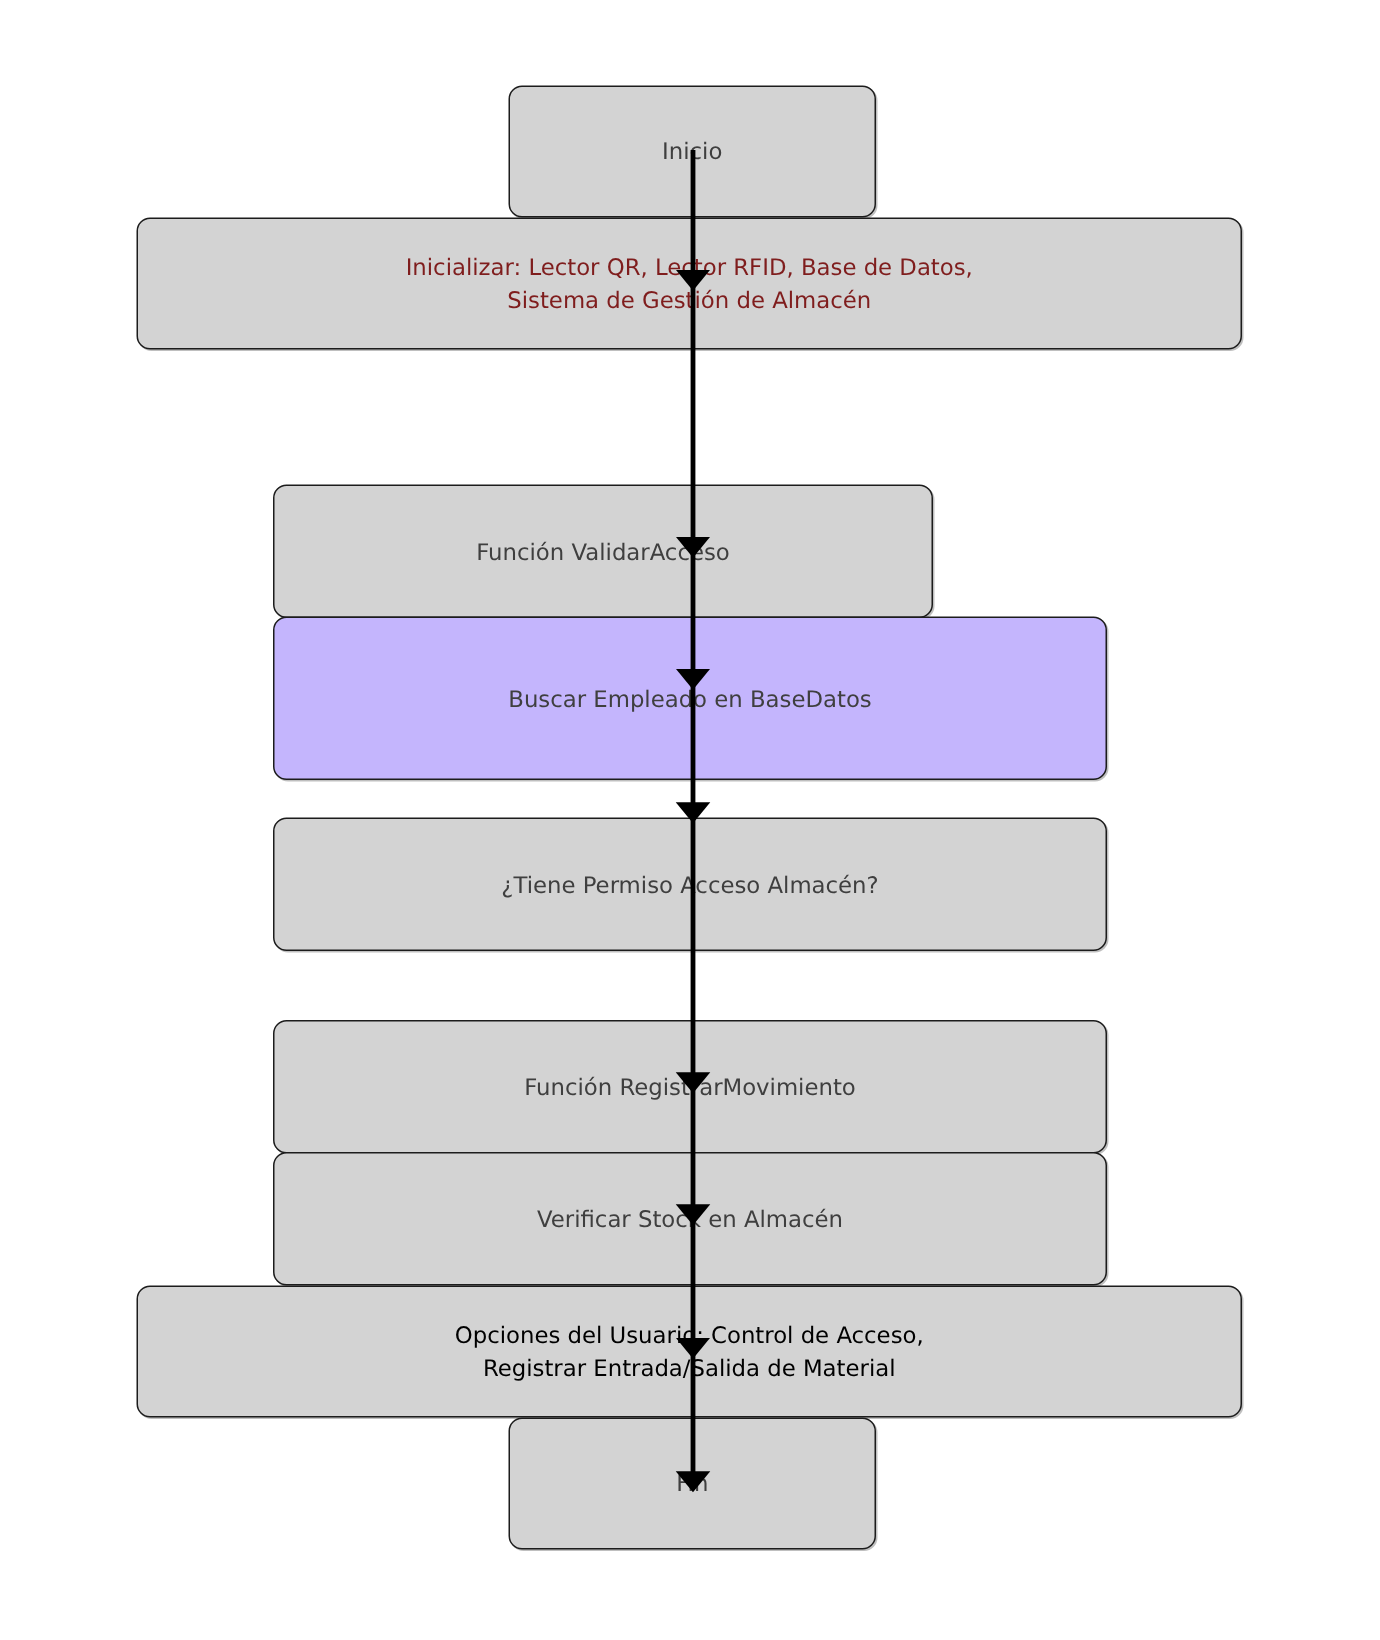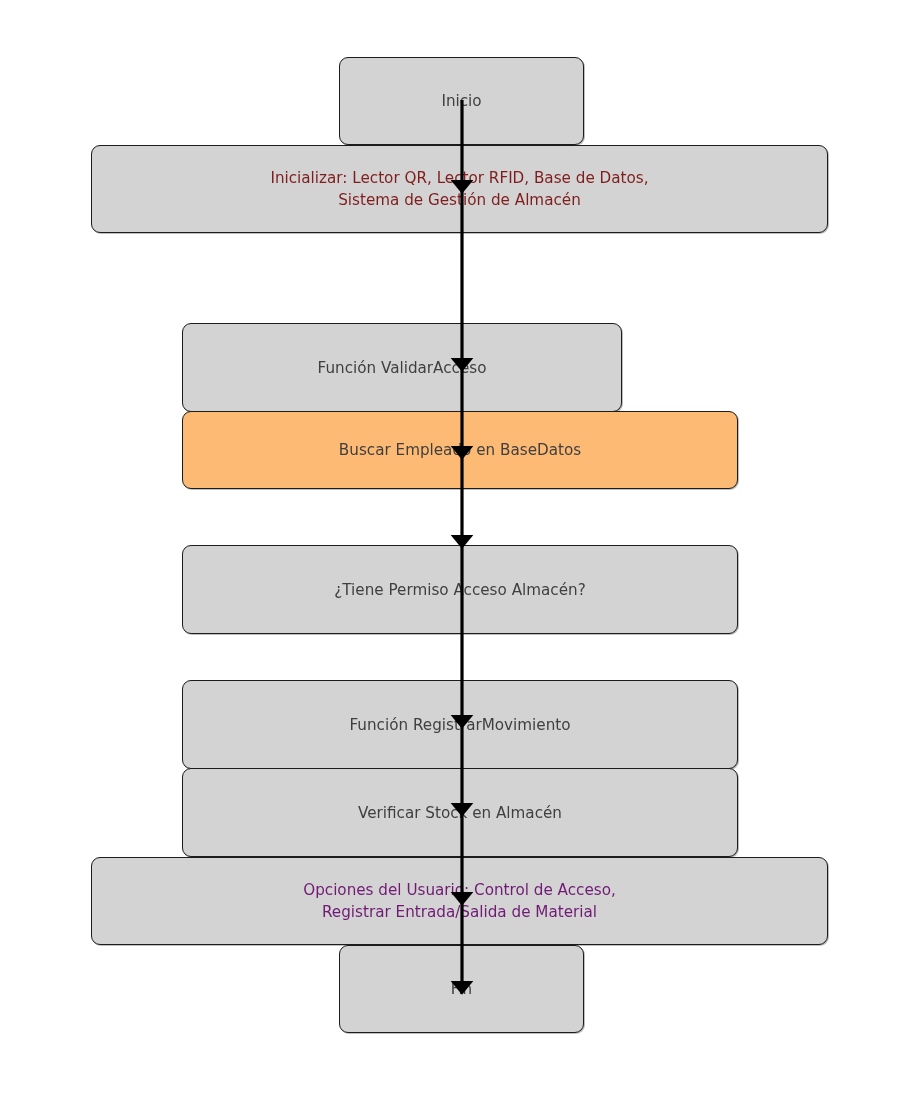--- a/index.html
+++ b/index.html
@@ -84,21 +84,21 @@
       </g>
       <g>
         <line x1="462" y1="902" x2="462" y2="991" stroke="#000000" stroke-width="3.2" marker-end="url(#arrowhead)"></line>
       </g>
     </svg>
   <div id="nodes-layer">
       <div class="node" style="left: 339px; top: 57px; width: 245px; height: 88px; background: rgb(211, 211, 211); border-color: rgb(28, 28, 28); color: rgb(63, 63, 63);"><span class="label">Inicio</span></div>
       <div class="node" style="left: 91px; top: 145px; width: 737px; height: 88px; background: rgb(211, 211, 211); border-color: rgb(28, 28, 28); color: #7f1d1d;"><span class="label">Inicializar: Lector QR, Lector RFID, Base de Datos,
 Sistema de Gestión de Almacén</span></div>
       <div class="node" style="left: 182px; top: 323px; width: 440px; height: 89px; background: rgb(211, 211, 211); border-color: rgb(28, 28, 28); color: rgb(63, 63, 63);"><span class="label">Función ValidarAcceso</span></div>
-      <div class="node" style="left: 182px; top: 411px; width: 556px; height: 78px; background: #fdba74; border-color: rgb(28, 28, 28); color: rgb(63, 63, 63);"><span class="label">Buscar Empleado en BaseDatos</span></div>
+      <div class="node" style="left: 182px; top: 411px; width: 556px; height: 109px; background: #c4b5fd; border-color: rgb(28, 28, 28); color: rgb(63, 63, 63);"><span class="label">Buscar Empleado en BaseDatos</span></div>
       <div class="node" style="left: 182px; top: 500px; width: 556px; height: 89px; background: rgb(211, 211, 211); border-color: rgb(28, 28, 28); color: rgb(63, 63, 63); margin-top: 45px;"><span class="label">¿Tiene Permiso Acceso Almacén?</span></div>
       <div class="node" style="left: 182px; top: 680px; width: 556px; height: 89px; background: rgb(211, 211, 211); border-color: rgb(28, 28, 28); color: rgb(63, 63, 63);"><span class="label">Función RegistrarMovimiento</span></div>
       <div class="node" style="left: 182px; top: 768px; width: 556px; height: 89px; background: rgb(211, 211, 211); border-color: rgb(28, 28, 28); color: rgb(63, 63, 63);"><span class="label">Verificar Stock en Almacén</span></div>
-      <div class="node" style="left: 91px; top: 857px; width: 737px; height: 88px; background: rgb(211, 211, 211); border-color: rgb(28, 28, 28); color: #701a75;"><span class="label">Opciones del Usuario: Control de Acceso,
+      <div class="node" style="left: 91px; top: 857px; width: 737px; height: 88px; background: rgb(211, 211, 211); border-color: rgb(28, 28, 28); color: #000000;"><span class="label">Opciones del Usuario: Control de Acceso,
 Registrar Entrada/Salida de Material</span></div>
       <div class="node" style="left: 339px; top: 945px; width: 245px; height: 88px; background: rgb(211, 211, 211); border-color: rgb(28, 28, 28); color: rgb(63, 63, 63);"><span class="label">Fin</span></div>
     </div>
 </div>
 
 </body></html>

